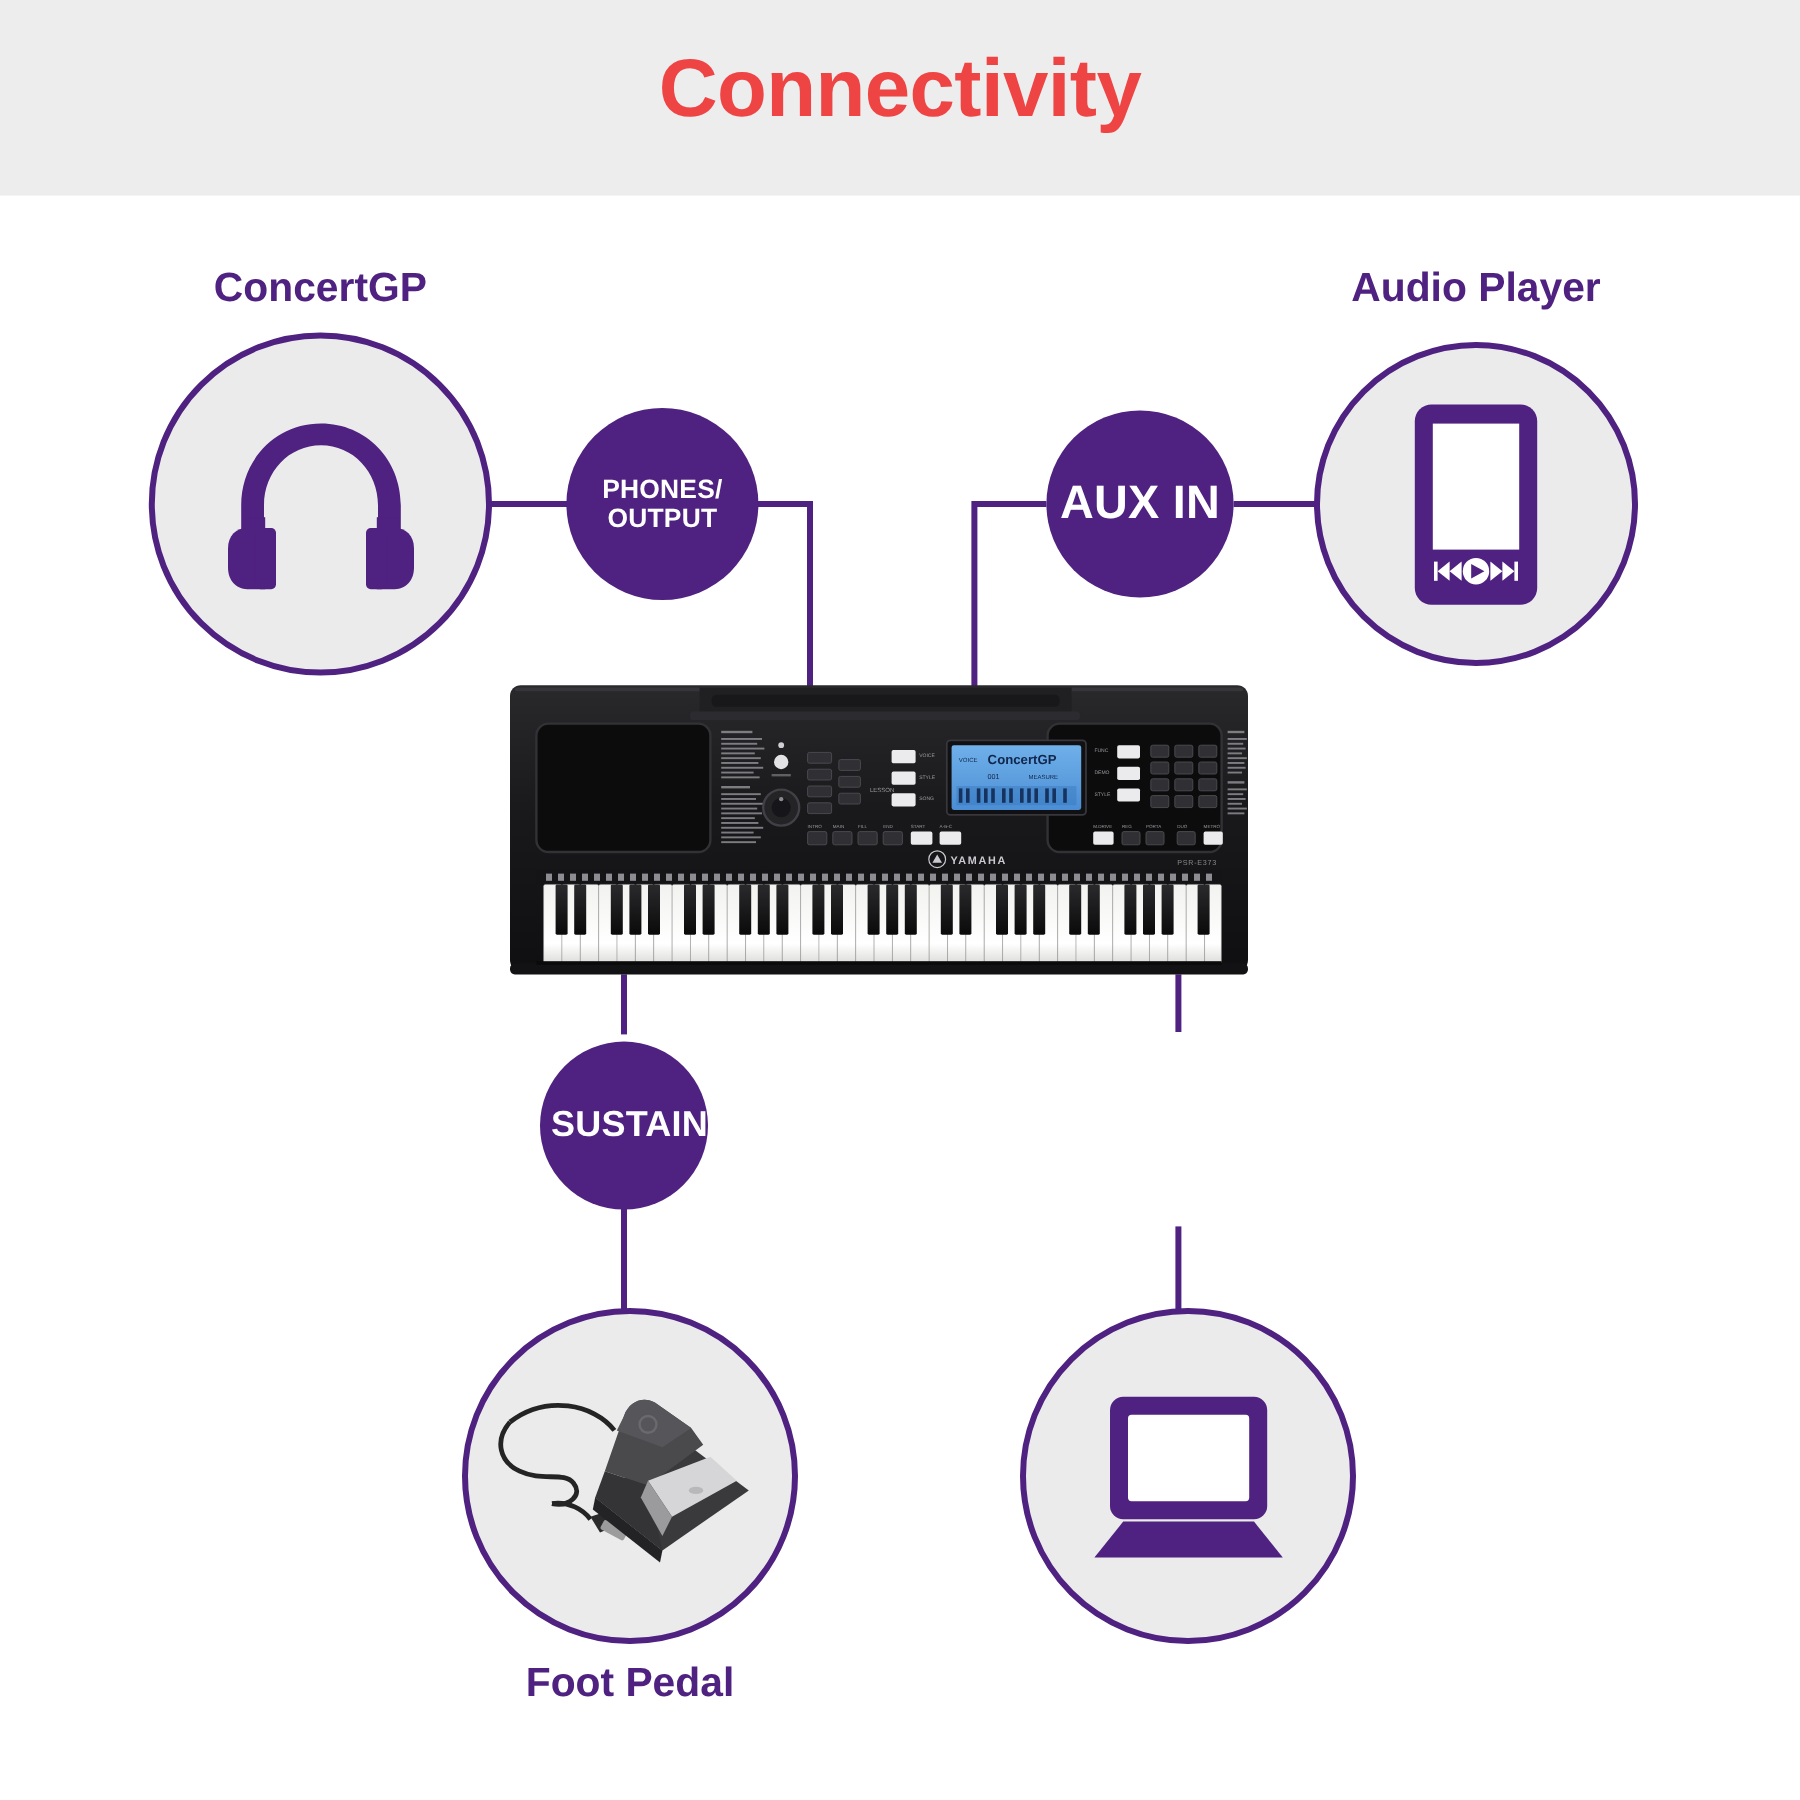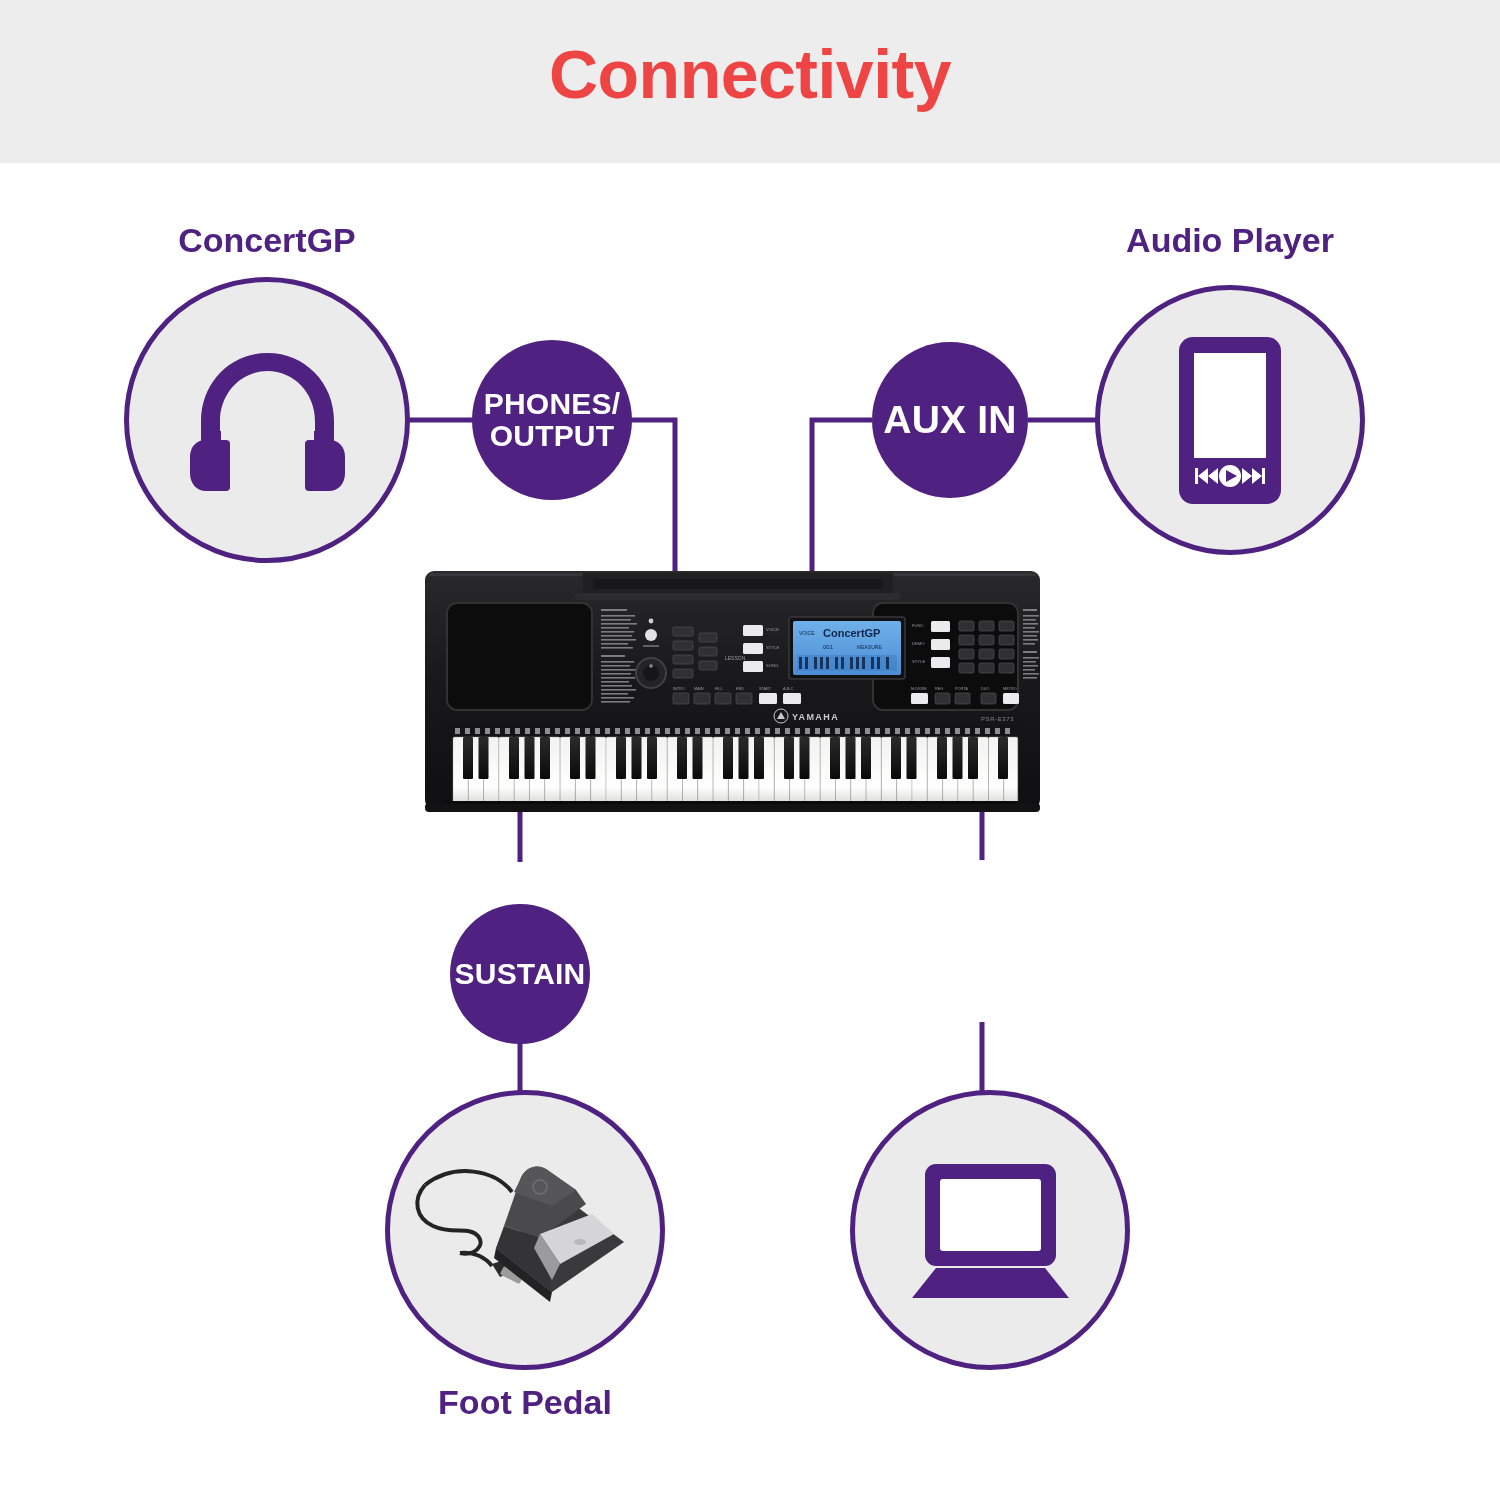--- a/index.html
+++ b/index.html
@@ -148,31 +148,31 @@
   <div class="device-label" style="left:325px; top:1384px; width:400px;">Foot Pedal</div>
 
   <div class="device-circle" style="left:850px; top:1090px; width:280px; height:280px;">
     <svg width="175" height="145" viewBox="0 0 175 145">
       <rect x="22" y="6" width="131" height="102" rx="11" fill="#4f2180"></rect>
       <rect x="37" y="21" width="101" height="72" rx="3" fill="#ffffff"></rect>
       <path d="M33 110 L142 110 L166 140 L9 140 Z" fill="#4f2180"></path>
     </svg>
   </div>
 
-  <div class="port-badge" style="left:472px; top:340px; width:160px; height:160px; font-size:30px;">
+  <div class="port-badge" style="left:472px; top:340px; width:160px; height:160px; font-size:22px;">
     <span>
       <span>PHONES/</span><br><span>OUTPUT</span>
     </span>
   </div>
 
   <div class="port-badge" style="left:872px; top:342px; width:156px; height:156px; font-size:39px;">
     <span>AUX IN</span>
   </div>
 
-  <div class="port-badge" style="left:450px; top:904px; width:140px; height:140px; font-size:30px;">
+  <div class="port-badge" style="left:450px; top:868px; width:140px; height:140px; font-size:30px;justify-content:flex-end;">
     <span>SUSTAIN</span>
   </div>
 
 
   <div id="keyboard">
     <svg width="615" height="258" viewBox="0 0 615 258" xmlns="http://www.w3.org/2000/svg">
       <defs>
         <linearGradient id="panelGrad" x1="0" y1="0" x2="0" y2="1">
           <stop offset="0" stop-color="#29292c"></stop>
           <stop offset="0.45" stop-color="#19191b"></stop>

